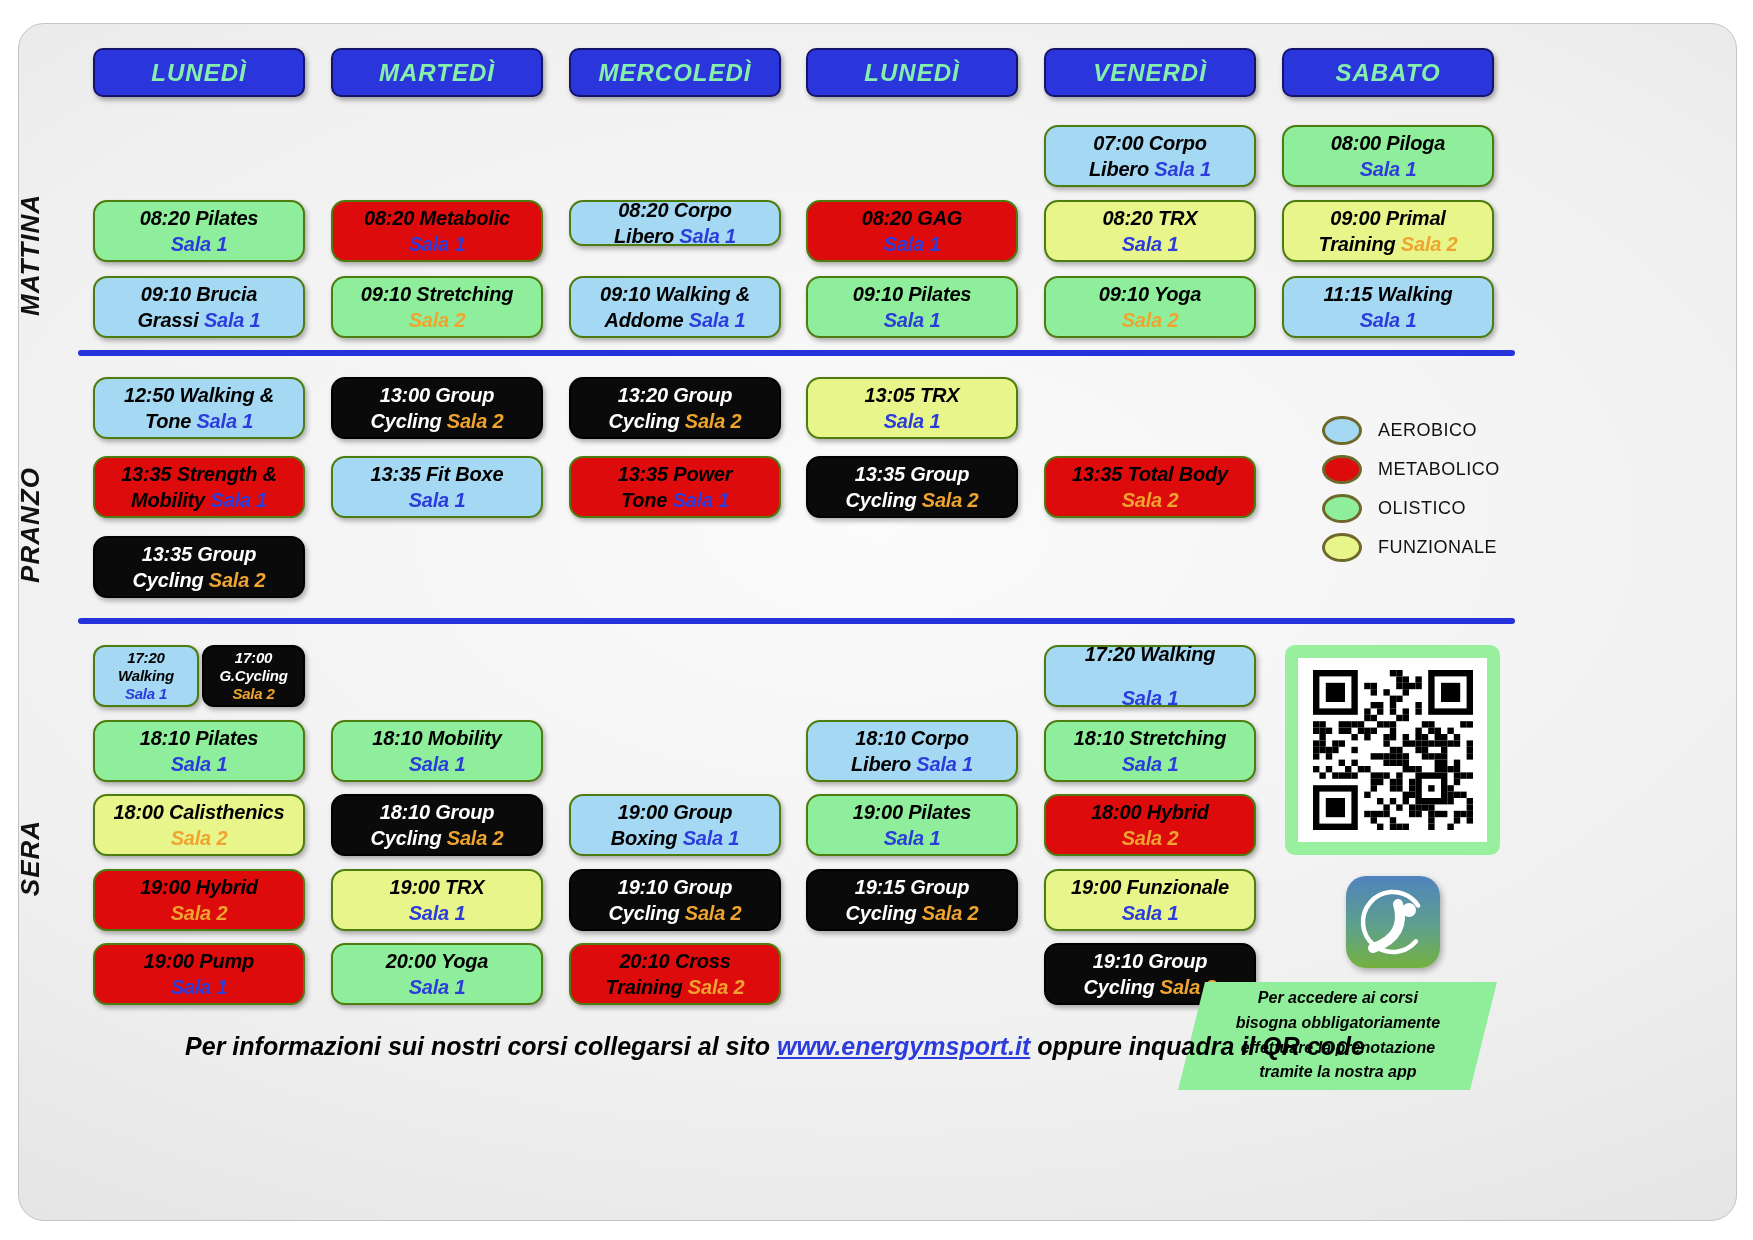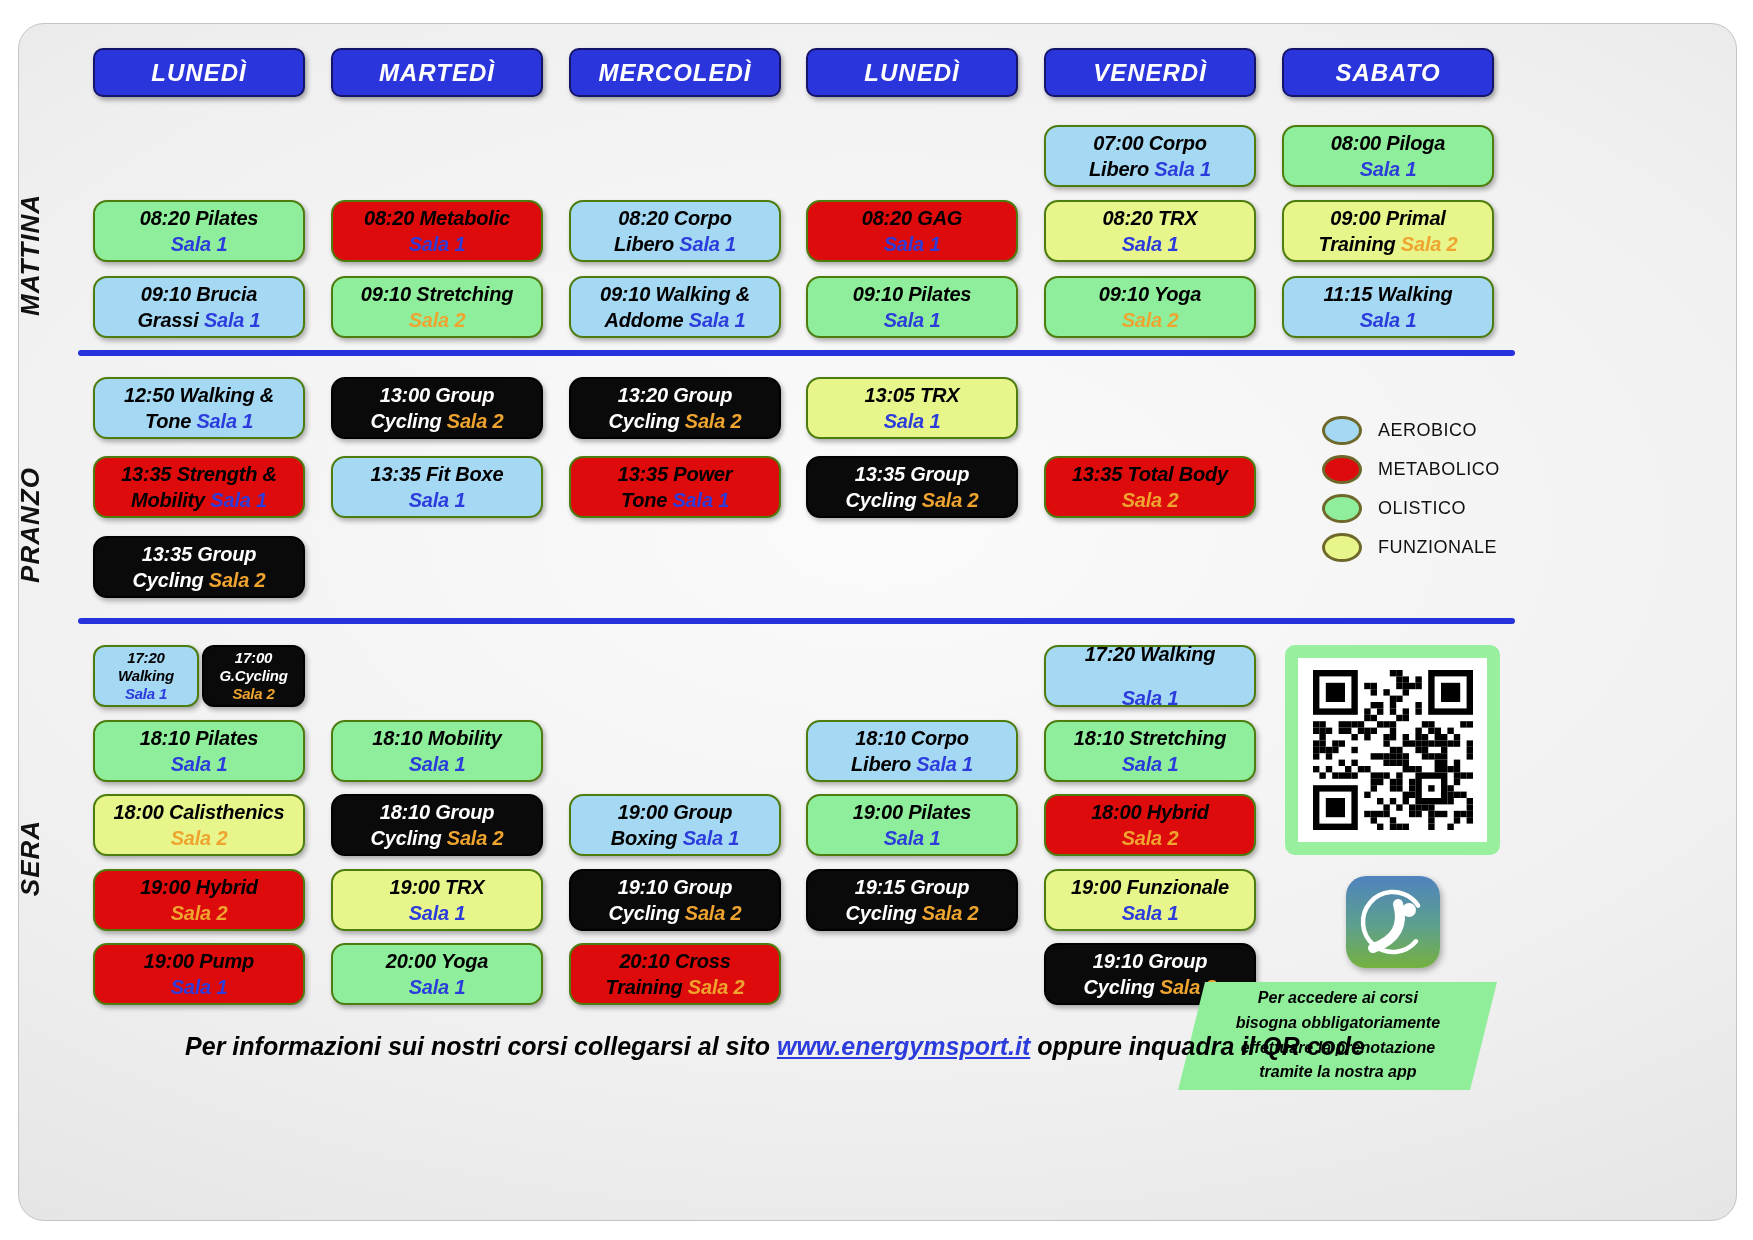--- a/index.html
+++ b/index.html
@@ -3,21 +3,21 @@
 <meta charset="utf-8">
 <style>
   html,body{margin:0;padding:0;background:#ffffff;}
   .stage{position:relative;width:1753px;height:1240px;background:#ffffff;overflow:hidden;
          font-family:"Liberation Sans",sans-serif;}
   .panel{position:absolute;left:18px;top:23px;width:1717px;height:1196px;border-radius:26px;
          background:radial-gradient(120% 95% at 50% 42%, #fbfbfb 0%, #f0f0f0 48%, #d9dadb 100%);
          border:1px solid #c4c4c4;}
   .day{position:absolute;top:48px;height:49px;width:212px;background:#2B35DC;
        border:2px solid #14146a;border-radius:10px;box-sizing:border-box;
-       display:flex;align-items:center;justify-content:center;color:#ffffff;
+       display:flex;align-items:center;justify-content:center;color:#86efac;
        font-style:italic;font-weight:700;font-size:24px;letter-spacing:1px;
        box-shadow:2px 3px 5px rgba(0,0,0,.35);}
   .section-label{position:absolute;left:30px;width:0;height:0;display:flex;align-items:center;justify-content:center;
        font-style:italic;font-weight:700;font-size:26px;color:#111;letter-spacing:1px;
        transform:rotate(-90deg);white-space:nowrap;overflow:visible;}
   .sep{position:absolute;left:78px;height:6px;background:#2633DC;border-radius:3px;}
   .cell{position:absolute;box-sizing:border-box;border:2px solid #4d7c0f;border-radius:14px;
         display:flex;flex-direction:column;align-items:center;justify-content:center;
         font-style:italic;font-weight:700;font-size:20px;line-height:1.3;color:#000;
         text-align:center;box-shadow:2px 3px 5px rgba(0,0,0,.3);padding:2px 4px;letter-spacing:-0.2px;}
@@ -78,21 +78,21 @@
         <div><span class="sala1">Sala 1</span></div>
       </div>
       <div class="cell olistico" style="left: 93px; top: 200px; width: 212px; height: 62px;">
         <div>08:20 Pilates</div>
         <div><span class="sala1">Sala 1</span></div>
       </div>
       <div class="cell metabolico" style="left: 331px; top: 200px; width: 212px; height: 62px;">
         <div>08:20 Metabolic</div>
         <div><span class="sala1">Sala 1</span></div>
       </div>
-      <div class="cell aerobico" style="left: 569px; top: 200px; width: 212px; height: 62px;">
+      <div class="cell aerobico" style="left: 569px; top: 200px; width: 212px; height: 46px;">
         <div>08:20 Corpo</div>
         <div>Libero <span class="sala1">Sala 1</span></div>
       </div>
       <div class="cell metabolico" style="left: 806px; top: 200px; width: 212px; height: 62px;">
         <div>08:20 GAG</div>
         <div><span class="sala1">Sala 1</span></div>
       </div>
       <div class="cell funzionale" style="left: 1044px; top: 200px; width: 212px; height: 62px;">
         <div>08:20 TRX</div>
         <div><span class="sala1">Sala 1</span></div>

